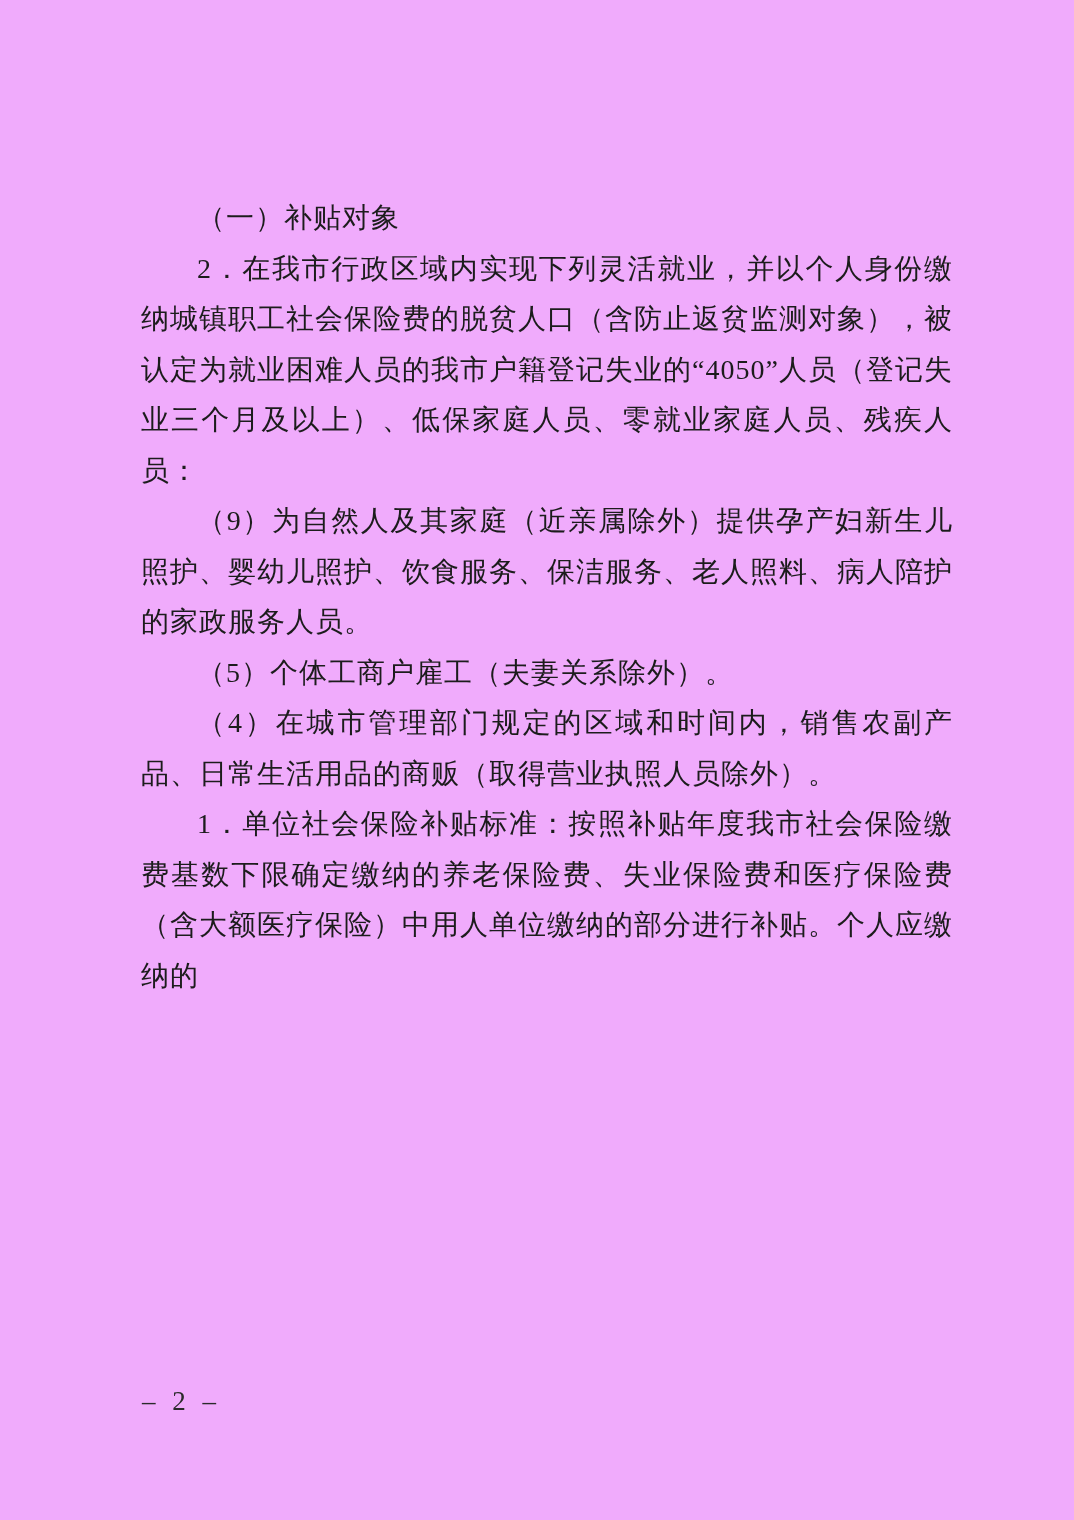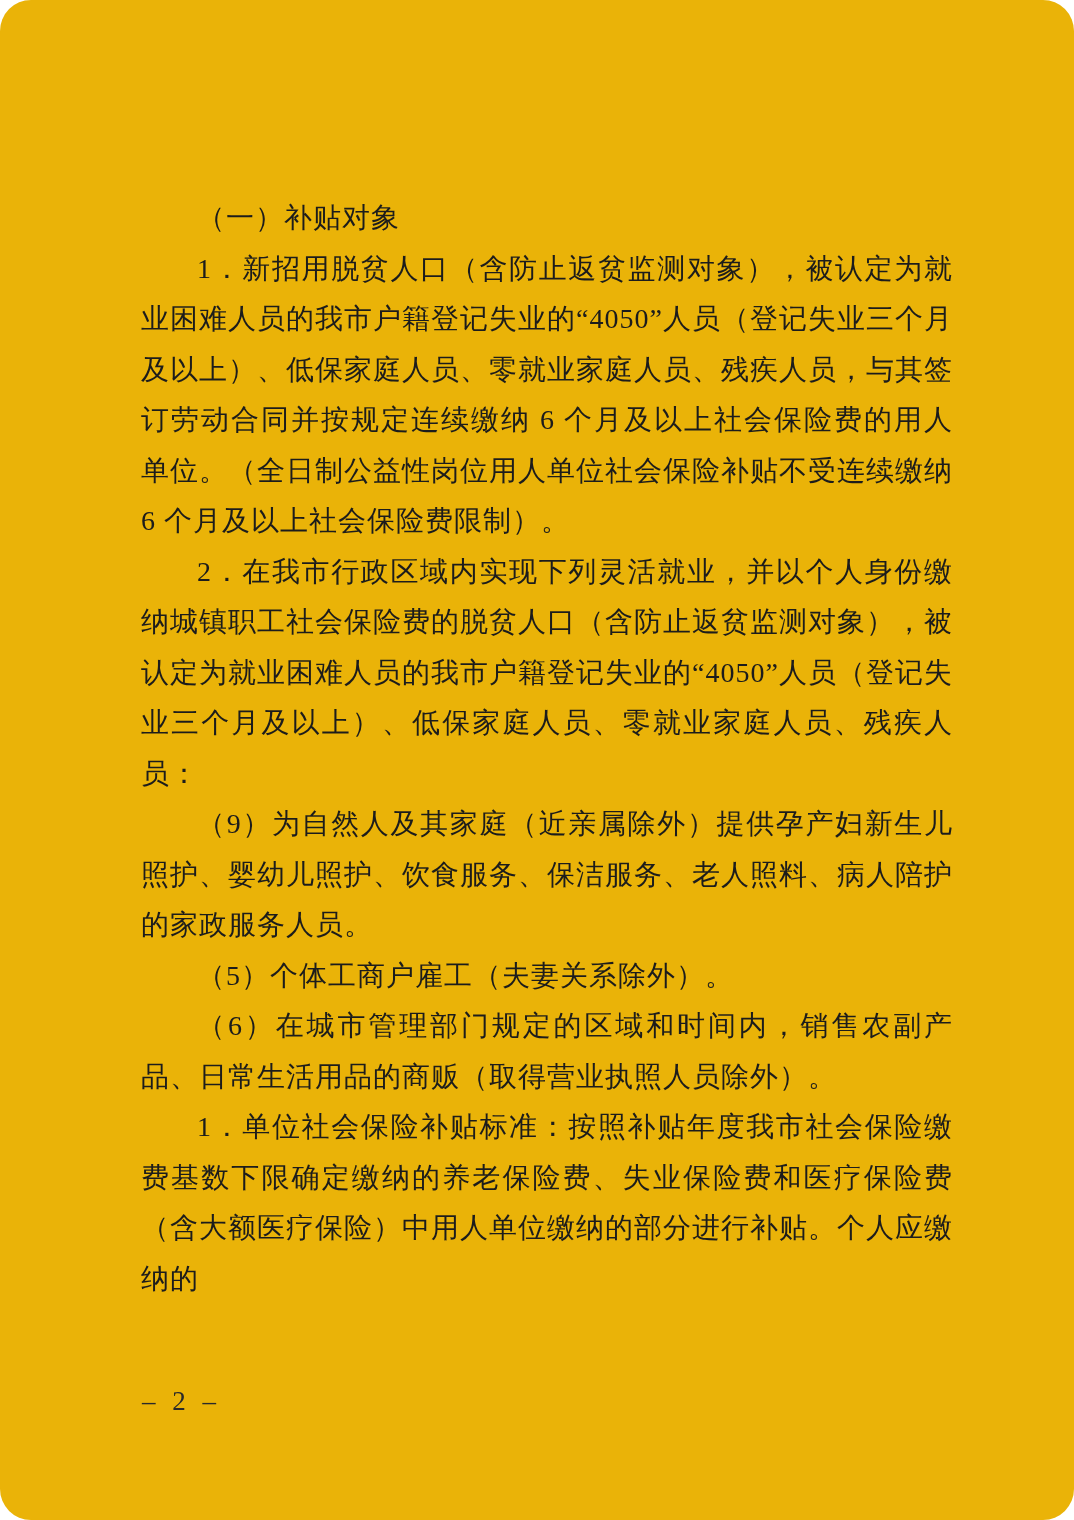--- a/index.html
+++ b/index.html
@@ -4,24 +4,23 @@
 <style>
   html, body {
     margin: 0;
     padding: 0;
     background: #ffffff;
   }
   .page {
     position: relative;
     width: 1074px;
     height: 1520px;
-    background: #eab308;
+    background: #f0abfc;
     overflow: hidden;
     font-family: "Liberation Serif", serif;
-    border-radius: 31px;
   }
   .text-block {
     position: absolute;
     left: 141px;
     top: 193px;
     width: 812px;
   }
   .text-block p {
     margin: 0;
     padding: 0;
@@ -44,22 +43,21 @@
     color: #2a2a2a;
     font-family: "Liberation Serif", serif;
   }
 </style>
 </head>
 <body>
 
 <div class="page">
   <div class="text-block">
     <p>（一）补贴对象</p>
-    <p>1．新招用脱贫人口（含防止返贫监测对象），被认定为就业困难人员的我市户籍登记失业的“4050”人员（登记失业三个月及以上）、低保家庭人员、零就业家庭人员、残疾人员，与其签订劳动合同并按规定连续缴纳 6 个月及以上社会保险费的用人单位。（全日制公益性岗位用人单位社会保险补贴不受连续缴纳 6 个月及以上社会保险费限制）。</p>
     <p>2．在我市行政区域内实现下列灵活就业，并以个人身份缴纳城镇职工社会保险费的脱贫人口（含防止返贫监测对象），被认定为就业困难人员的我市户籍登记失业的“4050”人员（登记失业三个月及以上）、低保家庭人员、零就业家庭人员、残疾人员：</p>
     <p>（9）为自然人及其家庭（近亲属除外）提供孕产妇新生儿照护、婴幼儿照护、饮食服务、保洁服务、老人照料、病人陪护的家政服务人员。</p>
     <p>（5）个体工商户雇工（夫妻关系除外）。</p>
-    <p>（6）在城市管理部门规定的区域和时间内，销售农副产品、日常生活用品的商贩（取得营业执照人员除外）。</p>
+    <p>（4）在城市管理部门规定的区域和时间内，销售农副产品、日常生活用品的商贩（取得营业执照人员除外）。</p>
     <p>1．单位社会保险补贴标准：按照补贴年度我市社会保险缴费基数下限确定缴纳的养老保险费、失业保险费和医疗保险费（含大额医疗保险）中用人单位缴纳的部分进行补贴。个人应缴纳的</p>
   </div>
 
   <div class="page-footer">– 2 –</div>
 </div>
 
 </body></html>

